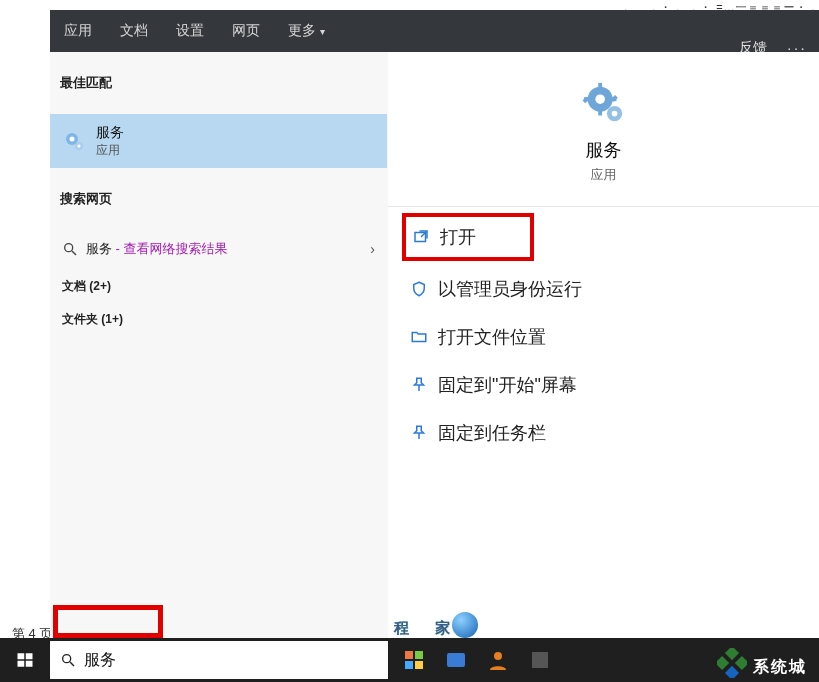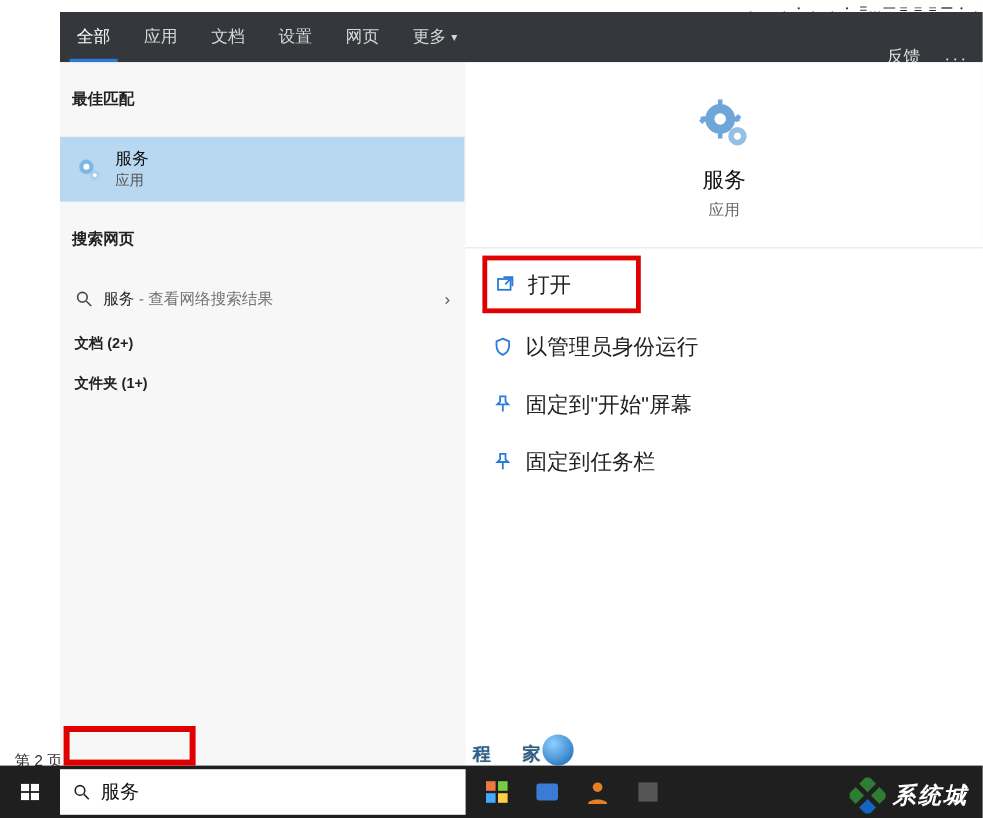--- a/index.html
+++ b/index.html
@@ -48,21 +48,21 @@
   .result-title { font-size:14px; color:#111; }
   .result-sub { font-size:12px; color:#555; }
 
   .web-item {
     display:flex; align-items:center; height:38px; padding:0 12px; cursor:pointer;
     justify-content:space-between;
   }
   .web-item .left { display:flex; align-items:center; gap:8px; }
   .web-item .mag { width:16px; height:16px; }
   .web-item .label { font-size:13px; color:#222; }
-  .web-item .label .dim { color:#737373; }
+  .web-item .label .dim { color:#a21caf; }
   .web-item .chev { color:#555; font-size:14px; }
 
   .small-heading { padding:10px 12px 6px; font-size:12px; font-weight:600; color:#222; }
 
   
   .detail-top { padding-top:28px; text-align:center; border-bottom:1px solid #e6e6e6; padding-bottom:22px; }
   .big-icon { margin:0 auto 12px; width:46px; height:46px; }
   .detail-title { font-size:18px; color:#111; margin-bottom:4px; }
   .detail-sub { font-size:13px; color:#666; }
 
@@ -92,42 +92,39 @@
     padding:0 10px; gap:8px; margin-top:3px; margin-bottom:3px;
   }
   .searchbox .mag { width:16px; height:16px; color:#333; }
   .searchbox input {
     border:none; outline:none; font-size:16px; color:#111; flex:1; background:transparent;
   }
 
   .task-icons { display:flex; align-items:center; gap:18px; margin-left:14px; }
   .tico { width:24px; height:24px; display:flex; align-items:center; justify-content:center; }
 
-  .brand { position:absolute; right:12px; bottom:4px; display:flex; align-items:center; gap:6px; color:#fff; font-size:19px; font-weight:600; letter-spacing:2px;font-style:italic; }
+  .brand { position:absolute; right:12px; bottom:4px; display:flex; align-items:flex-end; gap:6px; color:#fff; font-size:16px; font-weight:600; letter-spacing:2px; }
   .brand .diamond { width:30px; height:30px; }
 
   .ghost-text { position:absolute; bottom:44px; left:394px; font-size:15px; letter-spacing:6px; color:#3a5a8a; text-shadow:0 0 1px #7ca; font-weight:600; }
   .ghost-ball { position:absolute; bottom:44px; left:452px; width:26px; height:26px; border-radius:50%; background:radial-gradient(circle at 35% 30%,#8ed0ff,#1363b5); }
 
   .top-frag { position:absolute; top:0; left:620px; right:2px; font-size:11px; color:#333; letter-spacing:1px; white-space:nowrap; overflow:hidden; }
 
   svg { display:block; }
 </style>
 </head>
 <body>
 
 <div class="top-frag">．、 ．・． ．・ =…一＝＝＝ー・．ー・．・… 一气・・=・・</div>
 
-<div class="page-label">第 2 页</div>
+<div class="page-label">第 4 页</div>
 
 <div class="topbar">
   <div class="tabs">
-    <div class="tab active">
-        <span>全部</span>
-      </div>
     <div class="tab">
         <span>应用</span>
       </div>
     <div class="tab">
         <span>文档</span>
       </div>
     <div class="tab">
         <span>设置</span>
       </div>
     <div class="tab">
@@ -225,20 +222,28 @@
         <span class="aicon">
           <svg viewBox="0 0 24 24" fill="none" stroke="#2a7bd9" stroke-width="2">
               <path d="M12 3l7 3v5c0 5-3 8-7 10-4-2-7-5-7-10V6z"></path>
             </svg>
         </span>
         <span>以管理员身份运行</span>
       </div>
       <div class="action">
         <span class="aicon">
           <svg viewBox="0 0 24 24" fill="none" stroke="#2a7bd9" stroke-width="2">
+              <path d="M3 6h6l2 2h10v10H3z"></path>
+            </svg>
+        </span>
+        <span>打开文件位置</span>
+      </div>
+      <div class="action">
+        <span class="aicon">
+          <svg viewBox="0 0 24 24" fill="none" stroke="#2a7bd9" stroke-width="2">
               <path d="M9 3h6v6l3 3H6l3-3zM12 12v8"></path>
             </svg>
         </span>
         <span>固定到"开始"屏幕</span>
       </div>
       <div class="action">
         <span class="aicon">
           <svg viewBox="0 0 24 24" fill="none" stroke="#2a7bd9" stroke-width="2">
               <path d="M9 3h6v6l3 3H6l3-3zM12 12v8"></path>
             </svg>

